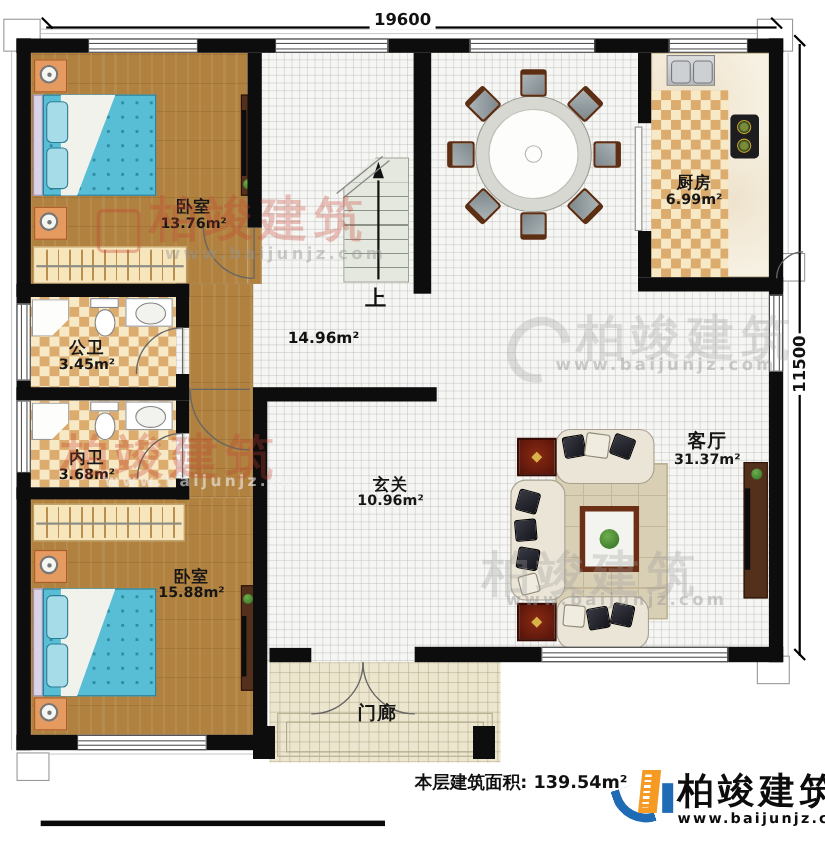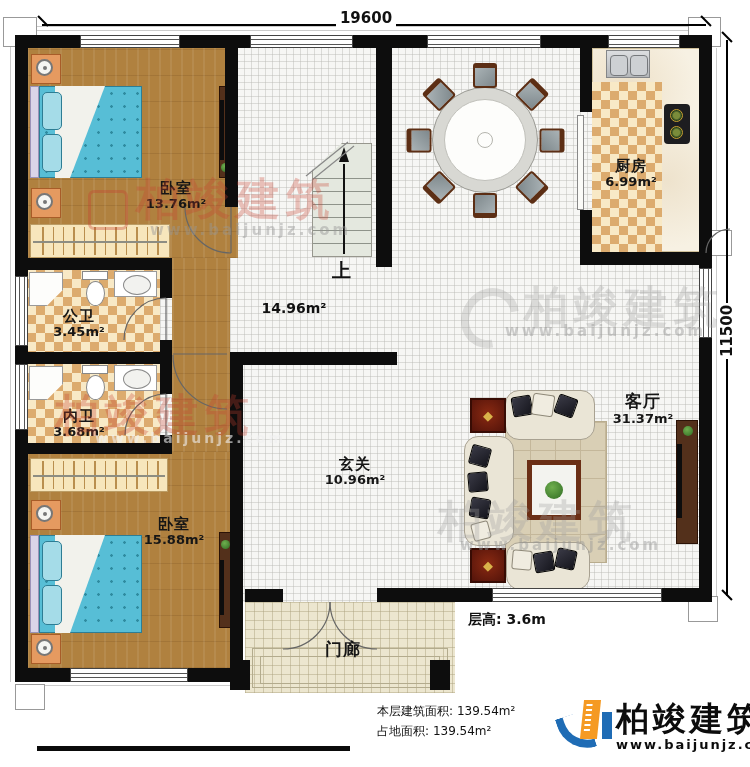--- a/index.html
+++ b/index.html
@@ -70,21 +70,21 @@
   .wm-gray{font-weight:900;font-size:44px;letter-spacing:6px;color:rgba(160,160,160,.32);}
   .wm-url-g{font-weight:700;font-size:15px;letter-spacing:3px;color:rgba(150,150,150,.45);}
   .wm-url-w{font-weight:700;font-size:14px;letter-spacing:3px;color:rgba(240,240,240,.6);}
   .wm-box{width:34px;height:34px;border:3px solid rgba(198,64,48,.35);border-radius:6px;display:inline-block;vertical-align:middle;margin-right:8px;}
   .wm-arc{width:40px;height:46px;border:8px solid rgba(160,160,160,.30);border-right-color:transparent;border-radius:50%;transform:rotate(35deg);display:inline-block;vertical-align:middle;margin-right:6px;}
   
   #titleblock{z-index:9;}
   .tb-title{font-weight:900;font-size:41px;letter-spacing:1px;color:#0a0a0a;}
   .tb-scale{font-weight:500;font-size:41px;letter-spacing:-1px;}
   .tb-underline{background:#0a0a0a;}
-  .statrow{font-size:12px;font-weight:400;line-height:20px;white-space:nowrap;}
+  .statrow{font-size:16px;font-weight:700;line-height:20px;white-space:nowrap;}
   .brandname{font-weight:900;font-size:33px;letter-spacing:4px;color:#0c0c0c;line-height:36px;}
   .brandurl{font-weight:700;font-size:13px;letter-spacing:2px;color:#0c0c0c;}
   .logo-swoosh{position:absolute;left:0;top:16px;width:32px;height:38px;border:8px solid #1f6cb5;border-top:none;border-right:none;border-radius:0 0 0 34px;transform:rotate(-18deg);box-sizing:border-box;}
   .logo-t1{position:absolute;left:22px;top:2px;width:17px;height:39px;background:#f59a23;transform:skewX(-6deg);}
   .logo-t2{position:absolute;left:42px;top:14px;width:10px;height:27px;background:#1f6cb5;}
   .logo-dash{position:absolute;left:3px;top:4px;width:6px;height:30px;background:repeating-linear-gradient(180deg,#fff 0 2px,transparent 2px 5px);}
   svg.overlay{position:absolute;left:0;top:0;z-index:6;pointer-events:none;}
 </style>
 </head>
 <body>
@@ -226,47 +226,45 @@
   </div>
   <div class="abs rlabel" style="left:134px;top:516px;width:80px;">
     <div class="rname">卧室</div>
     <div class="rarea">15.88m²</div>
   </div>
   <div class="abs rlabel" style="left:598px;top:158px;width:66px;">
     <div class="rname">厨房</div>
     <div class="rarea">6.99m²</div>
   </div>
   <div class="abs oneline" style="left:256px;top:300px;width:76px;text-align:center;">14.96m²</div>
-  <div class="abs rlabel" style="left:318px;top:456px;width:74px;">
+  <div class="abs rlabel" style="left:318px;top:432px;width:74px;">
     <div class="rname">玄关</div>
     <div class="rarea">10.96m²</div>
   </div>
   <div class="abs rlabel" style="left:606px;top:392px;width:74px;">
     <div class="rname big">客厅</div>
     <div class="rarea">31.37m²</div>
   </div>
   <div class="abs rlabel" style="left:310px;top:640px;width:66px;">
     <div class="rname big">门廊</div>
   </div>
-  <div class="abs oneline" style="left:468px;top:611px;width:130px;">层高: 3.6m</div>
 
   <div class="abs wm" style="left:88px;top:170px;"><span class="wm-box"></span><span class="wm-red">柏竣建筑</span></div>
   <div class="abs wm wm-url-g" style="left:150px;top:221px;">www.baijunjz.com</div>
   <div class="abs wm" style="left:462px;top:278px;"><span class="wm-arc"></span><span class="wm-gray">柏竣建筑</span></div>
   <div class="abs wm wm-url-g" style="left:505px;top:322px;">www.baijunjz.com</div>
   <div class="abs wm wm-red" style="left:55px;top:386px;">柏竣建筑</div>
   <div class="abs wm wm-url-w" style="left:95px;top:430px;">www.baijunjz.com</div>
   <div class="abs wm wm-gray" style="left:438px;top:492px;">柏竣建筑</div>
   <div class="abs wm wm-url-g" style="left:460px;top:536px;">www.baijunjz.com</div>
 
   <div id="titleblock" class="abs" style="left:0;top:693px;width:750px;height:74px;">
     <div class="abs tb-underline" style="left:37px;top:53px;width:313px;height:5px;"></div>
     <div class="abs" style="left:377px;top:8px;">
       <div class="statrow"><span>本层建筑面积:</span> <span>139.54m²</span></div>
-      <div class="statrow"><span>占地面积:</span> <span>139.54m²</span></div>
     </div>
     <div class="abs" style="left:560px;top:5px;width:56px;height:62px;">
       <div class="logo-swoosh"></div>
       <div class="logo-t1">
           <div class="logo-dash"></div>
         </div>
       <div class="logo-t2"></div>
     </div>
     <div class="abs" style="left:616px;top:8px;">
       <div class="brandname">柏竣建筑</div>

